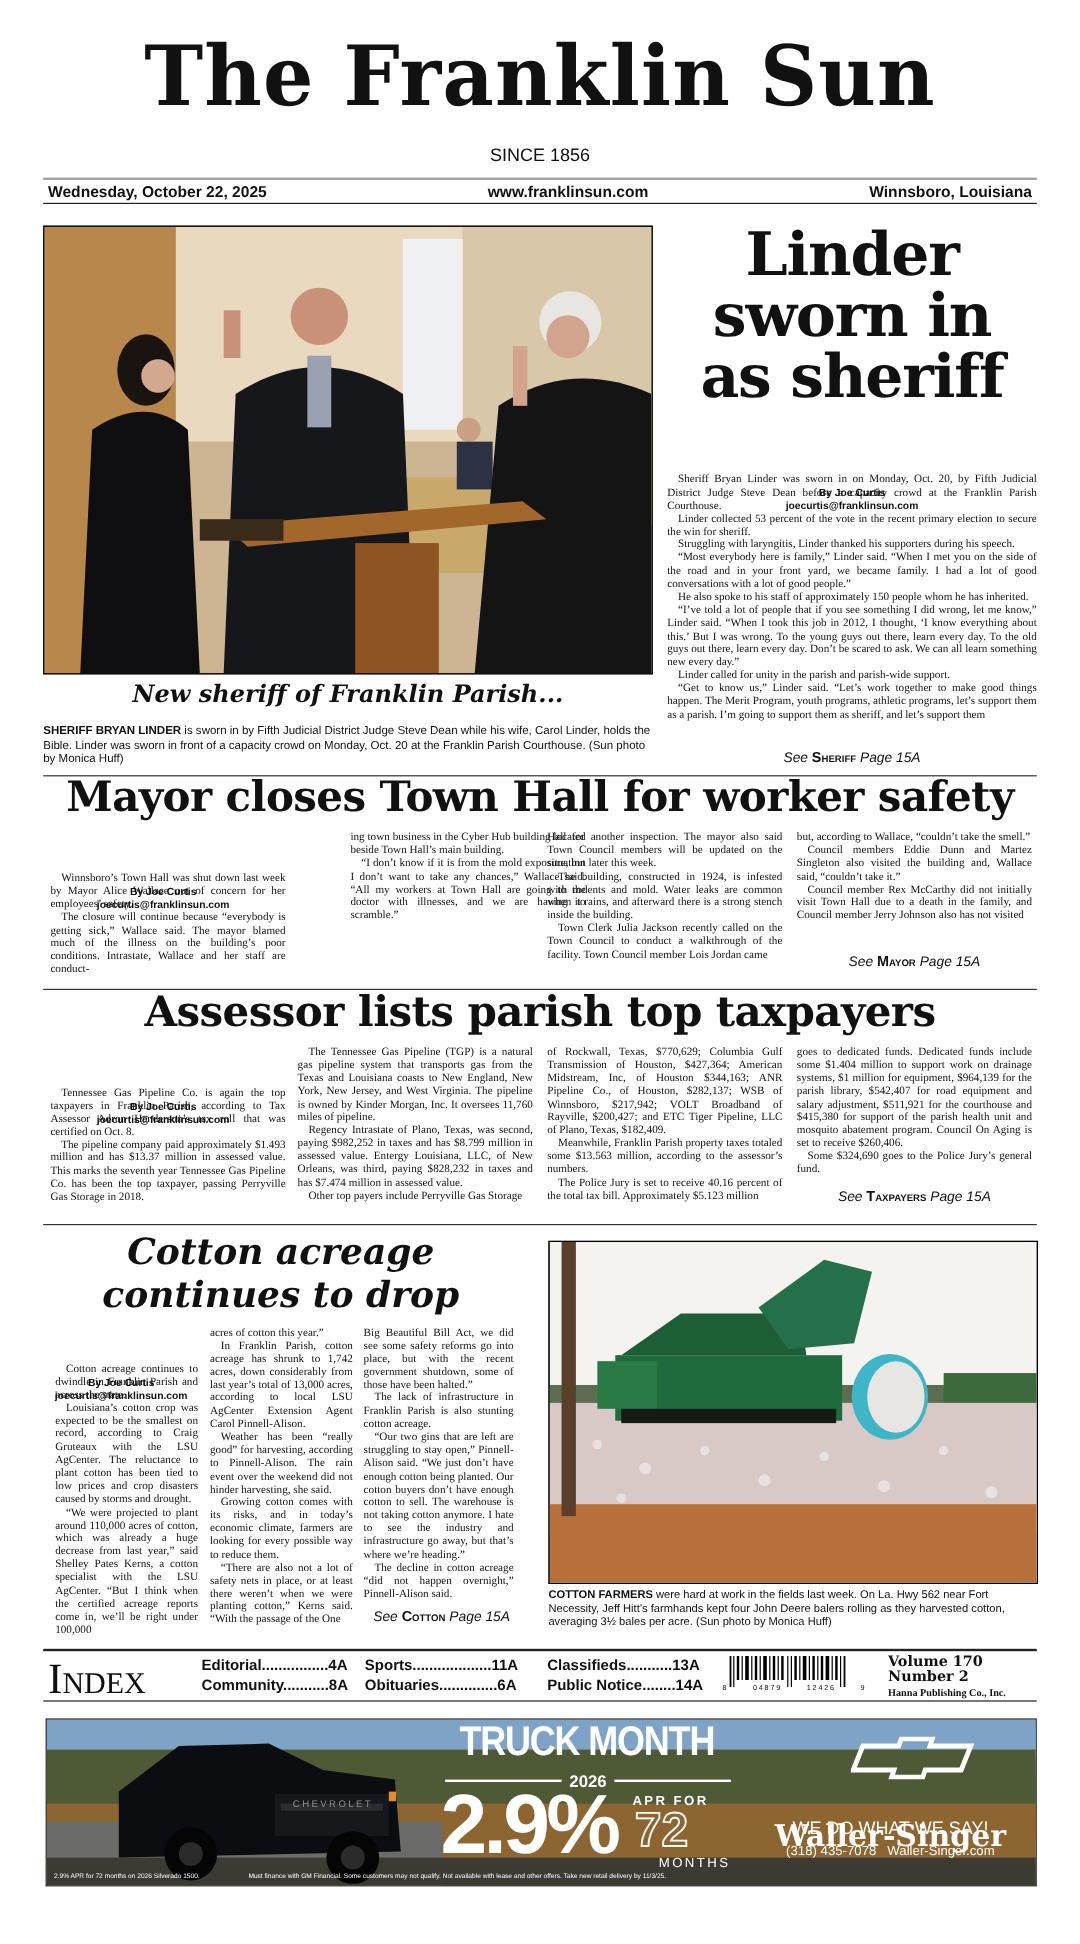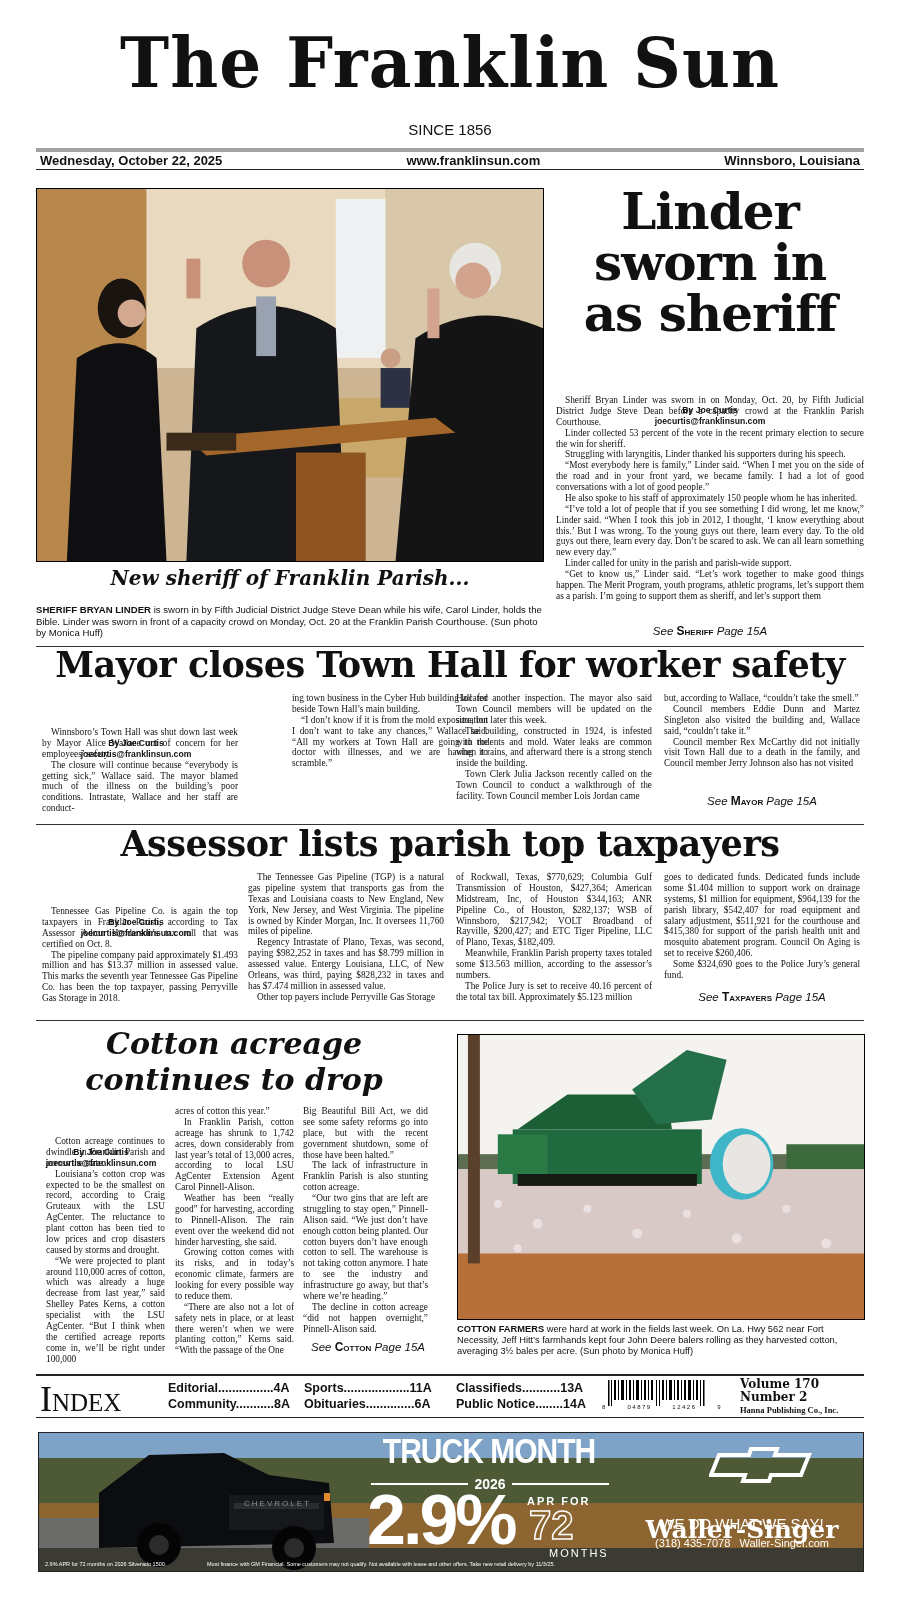--- a/index.html
+++ b/index.html
@@ -11,21 +11,21 @@
 
   
   .masthead-title {
     left: 0; width: 900px; top: 30px; text-align: center;
     font-family: "DejaVu Serif", serif; font-weight: bold; font-size: 66px;
     letter-spacing: 1px; line-height: 1; transform: scaleY(1.05);
   }
   .since { left: 0; width: 900px; top: 121px; text-align: center; font-size: 15px; font-family: "Liberation Sans", sans-serif; }
   .dateline {
     left: 36px; width: 828px; top: 148px; height: 22px;
-    border-top: 4px solid #a3a3a3; border-bottom: 1.5px solid #222;
+    border-top: 2px solid #a3a3a3; border-bottom: 1.5px solid #222;
     display: flex; justify-content: space-between; align-items: center;
     font-family: "Liberation Sans", sans-serif; font-weight: bold; font-size: 13px; padding: 0 4px;
   }
 
   .photo { background: #555; overflow: hidden; border: 1px solid #000; }
   .photo svg { width: 100%; height: 100%; display: block; }
 
   .headline-big {
     font-family: "DejaVu Serif", serif; font-weight: bold; text-align: center; line-height: 1.02; letter-spacing: -1px;
   }

